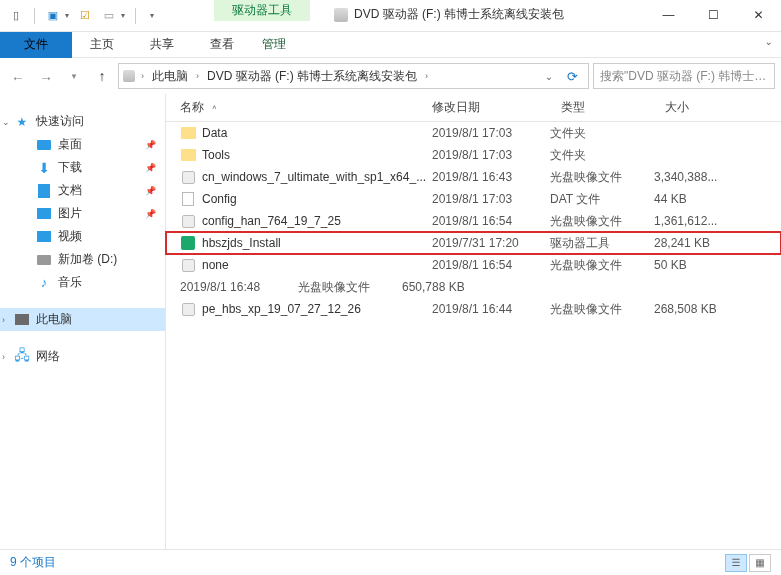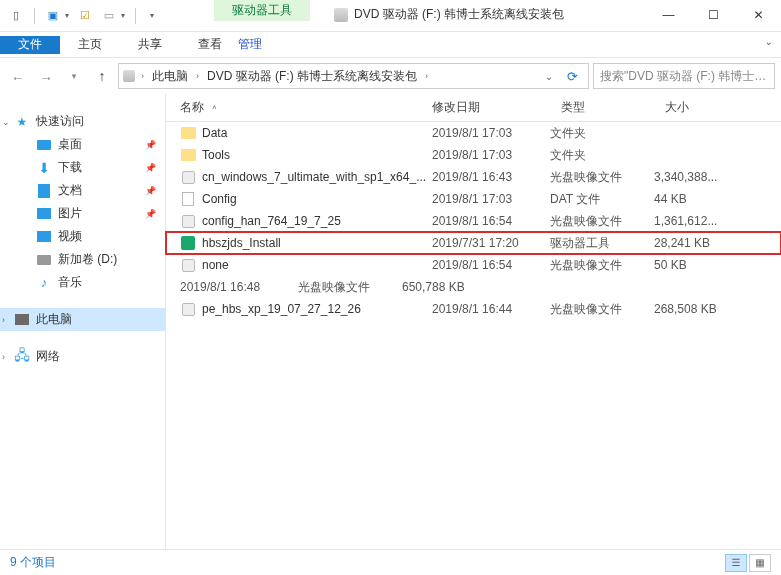--- a/index.html
+++ b/index.html
@@ -12,23 +12,23 @@
 .qat-sep { width: 1px; height: 16px; background: #ccc; margin: 0 2px; }
 .qat-dd { font-size: 8px; color: #666; margin-left: -4px; }
 .ribbon-contextual { position: absolute; left: 214px; top: 0; padding: 2px 18px; background: #dff6dd; color: #0a7a3b; font-size: 12px; }
 .title-text { position: absolute; left: 334px; top: 6px; font-size: 12px; color: #333; display: flex; align-items: center; gap: 6px; }
 .drive-ico { width: 14px; height: 14px; background: linear-gradient(#ddd,#bbb); border-radius: 2px; display: inline-block; }
 .win-controls { position: absolute; right: 0; top: 0; display: flex; }
 .win-btn { width: 45px; height: 30px; display: flex; align-items: center; justify-content: center; font-size: 12px; color: #333; }
 
 
 .ribbon { height: 26px; display: flex; align-items: center; padding-left: 0; border-bottom: 1px solid #e5e5e5; position: relative; }
-.file-tab { background: #1979ca; color: #ffffff; padding: 0 18px; height: 18px; display: flex; align-items: center; font-size: 12px; }
+.file-tab { background: #1979ca; color: #000000; padding: 0 24px; height: 26px; display: flex; align-items: center; font-size: 12px; }
 .tab { padding: 0 18px; height: 26px; display: flex; align-items: center; color: #333; font-size: 12px; }
-.tab.mgr { color: #1d4ed8; position: absolute; left: 220px; }
+.tab.mgr { color: #14532d; position: absolute; left: 244px; }
 .ribbon-expand { position: absolute; right: 8px; top: 4px; font-size: 10px; color: #666; }
 
 
 .navrow { height: 36px; display: flex; align-items: center; gap: 4px; padding: 4px 6px; }
 .nav-arrow { width: 24px; height: 24px; display: flex; align-items: center; justify-content: center; color: #888; font-size: 14px; }
 .nav-arrow.enabled { color: #333; }
 .addressbar { flex: 1; height: 26px; border: 1px solid #ccc; display: flex; align-items: center; padding: 0 4px; gap: 4px; }
 .crumb { display: flex; align-items: center; gap: 2px; color: #333; font-size: 12px; padding: 2px 2px; }
 .crumb-sep { color: #666; font-size: 9px; padding: 0 2px; }
 .addr-dd { margin-left: auto; color: #666; font-size: 10px; padding: 0 4px; }

